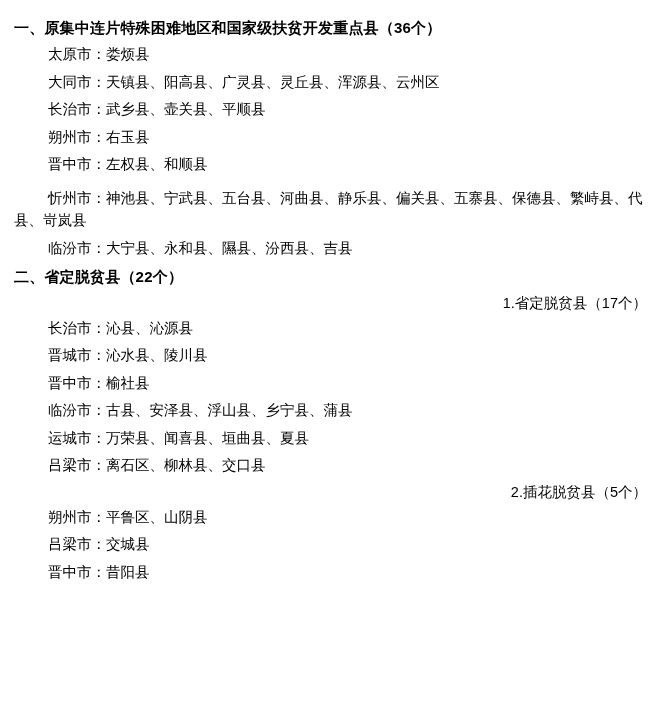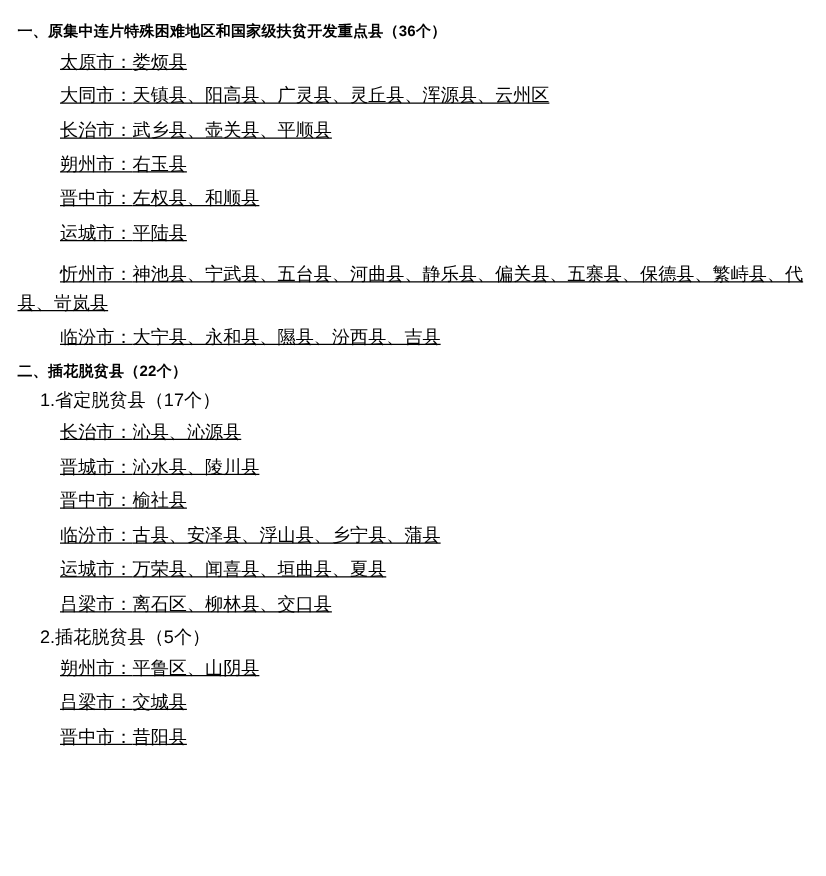--- a/index.html
+++ b/index.html
@@ -15,38 +15,38 @@
     font-size: 14.5px;
     overflow: hidden;
   }
   .page {
     padding: 10px 14px 0 14px;
     box-sizing: border-box;
     width: 661px;
   }
   .section-title {
     font-weight: bold;
-    font-size: 12px;
+    font-size: 15px;
     line-height: 1.55;
     margin: 6px 0 4px 0;
     letter-spacing: 0.2px;
   }
   .sub-title {
     font-size: 14.5px;
     line-height: 1.5;
     margin: 5px 0 2px 0;
     padding-left: 18px;
+    text-align: right;
   }
   .entry {
     line-height: 1.55;
     margin: 0 0 5px 0;
     padding-left: 34px;
     text-indent: 0;
     word-break: break-all;
-    text-decoration: underline;
   }
   .entry.hang {
     padding-left: 0;
     text-indent: 34px;
     margin-top: 11px;
   }
   .city {
     white-space: nowrap;
   }
   .items {
@@ -68,31 +68,28 @@
   </div>
   <div class="entry">
     <span class="city">长治市：</span><span class="items">武乡县、壶关县、平顺县</span>
   </div>
   <div class="entry">
     <span class="city">朔州市：</span><span class="items">右玉县</span>
   </div>
   <div class="entry">
     <span class="city">晋中市：</span><span class="items">左权县、和顺县</span>
   </div>
-  <div class="entry">
-    <span class="city">运城市：</span><span class="items">平陆县</span>
-  </div>
   <div class="entry hang">
     <span class="city">忻州市：</span><span class="items">神池县、宁武县、五台县、河曲县、静乐县、偏关县、五寨县、保德县、繁峙县、代县、岢岚县</span>
   </div>
   <div class="entry">
     <span class="city">临汾市：</span><span class="items">大宁县、永和县、隰县、汾西县、吉县</span>
   </div>
 
-  <div class="section-title">二、插花脱贫县（22个）</div>
+  <div class="section-title">二、省定脱贫县（22个）</div>
 
   <div class="sub-title">1.省定脱贫县（17个）</div>
 
   <div class="entry">
     <span class="city">长治市：</span><span class="items">沁县、沁源县</span>
   </div>
   <div class="entry">
     <span class="city">晋城市：</span><span class="items">沁水县、陵川县</span>
   </div>
   <div class="entry">

